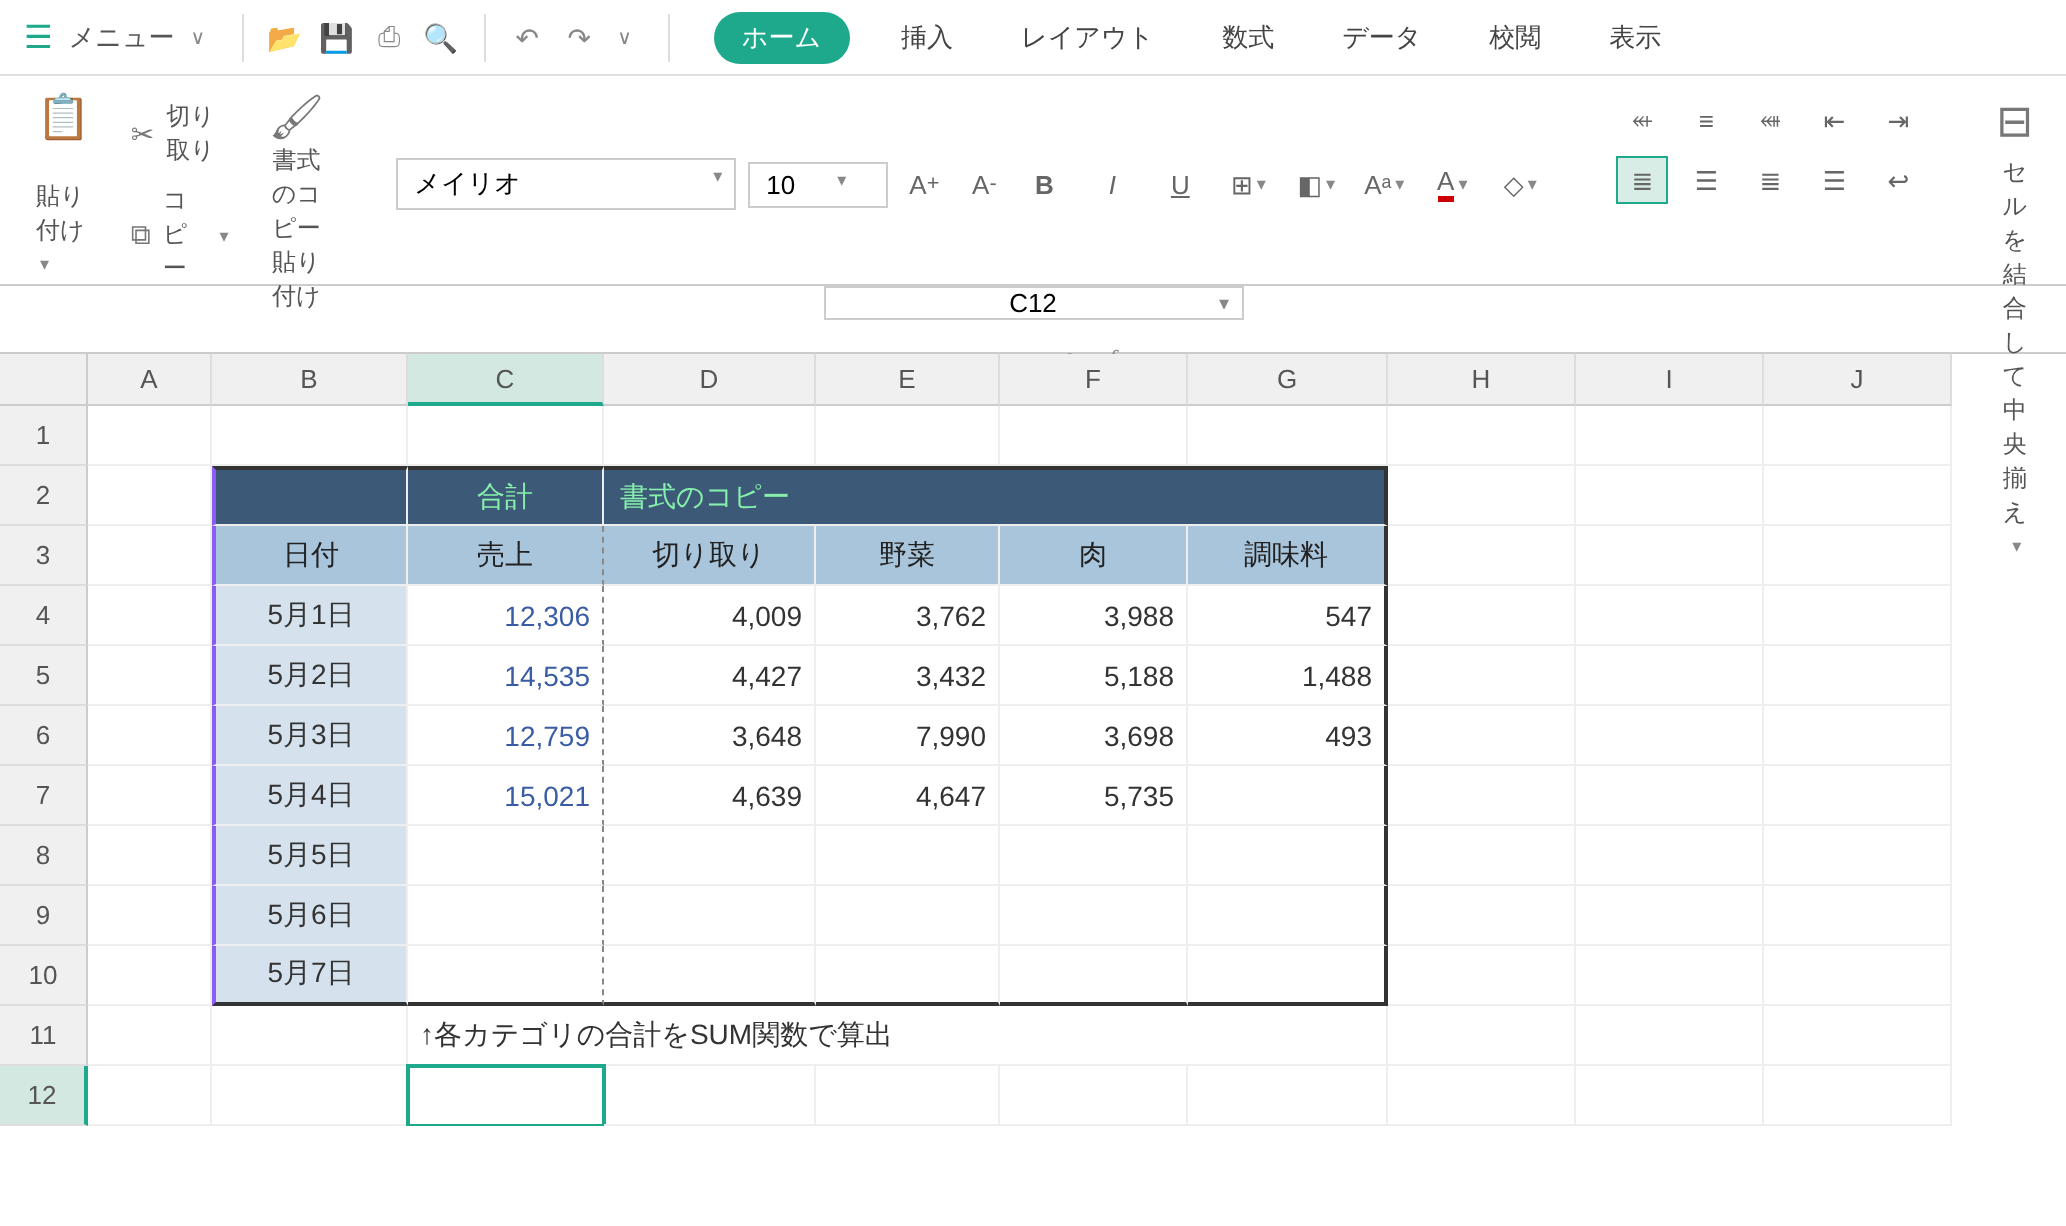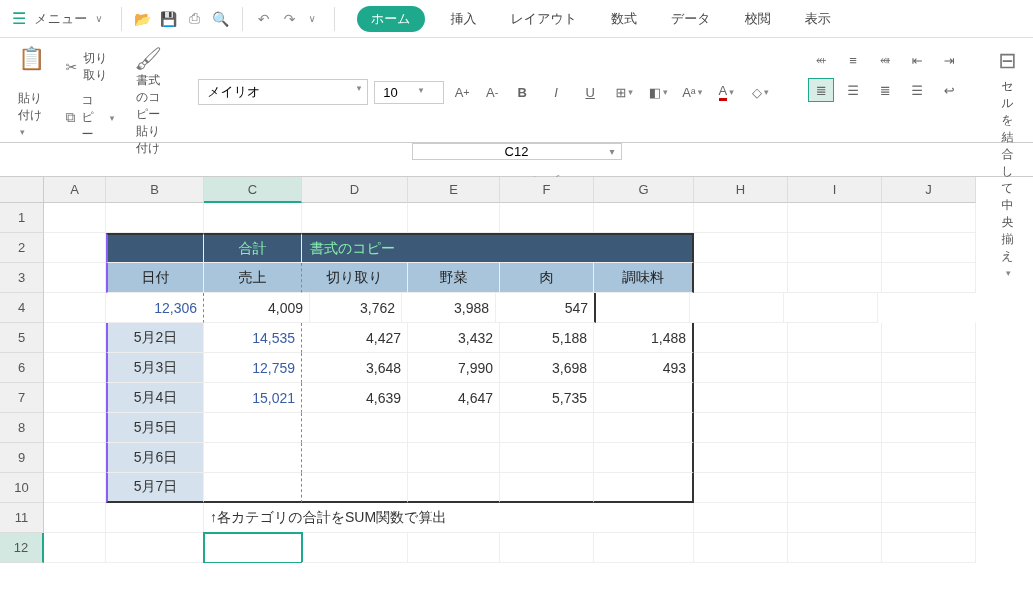--- a/index.html
+++ b/index.html
@@ -258,20 +258,21 @@
           <div class="cell sz-D tbl-header-light">切り取り</div>
           <div class="cell sz-E tbl-header-light">野菜</div>
           <div class="cell sz-F tbl-header-light">肉</div>
           <div class="cell sz-G tbl-header-light tbl-border-right">調味料</div>
           <div class="cell sz-H"></div>
           <div class="cell sz-I"></div>
           <div class="cell sz-J"></div>
         </div>
         <div class="cellrow">
           <div class="cell sz-A"></div>
+          <div class="cell sz-B date-col tbl-border-left">5月1日</div>
           <div class="cell sz-C num link dotted-right">12,306</div>
           <div class="cell sz-D num">4,009</div>
           <div class="cell sz-E num">3,762</div>
           <div class="cell sz-F num">3,988</div>
           <div class="cell sz-G num tbl-border-right">547</div>
           <div class="cell sz-H"></div>
           <div class="cell sz-I"></div>
           <div class="cell sz-J"></div>
         </div>
         <div class="cellrow">

